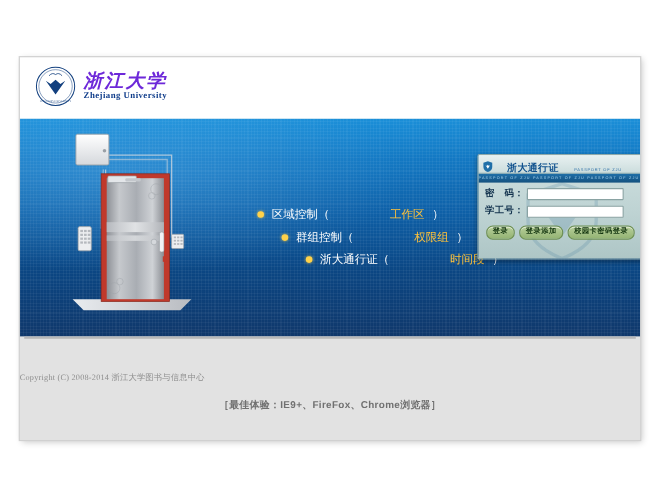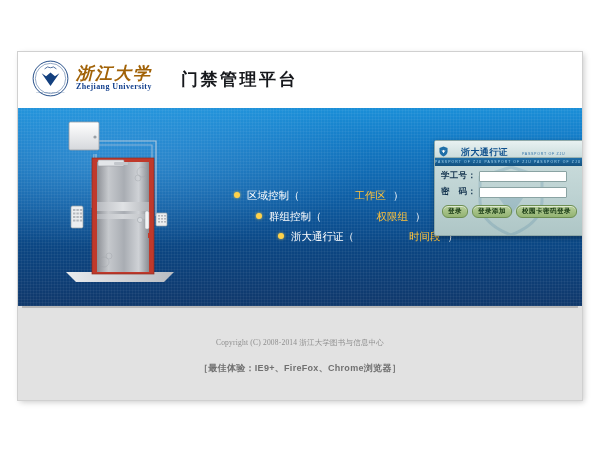--- a/index.html
+++ b/index.html
@@ -24,21 +24,21 @@
   }
   #brand{
     position:absolute;left:14px;top:8px;
     display:flex;align-items:center;gap:7px;
   }
   #seal{width:37px;height:37px;flex:0 0 37px;}
   #zju-word{display:flex;flex-direction:column;justify-content:center;}
   #zju-cn{
     font-family:"Liberation Serif","DejaVu Serif",serif;
     font-size:17px;font-weight:bold;font-style:italic;
-    color:#a16207;letter-spacing:2px;line-height:1.05;
+    color:#6d28d9;letter-spacing:2px;line-height:1.05;
     white-space:nowrap;
   }
   #zju-en{
     font-family:"Liberation Serif","DejaVu Serif",serif;
     font-size:8px;font-weight:bold;color:#123f8c;
     letter-spacing:.4px;line-height:1.1;white-space:nowrap;
   }
   #sys-title{
     position:absolute;left:163px;top:16px;
     font-size:17px;font-weight:bold;color:#16181c;
@@ -161,21 +161,21 @@
   #footer{
     position:absolute;left:0;top:254px;width:100%;height:94px;
     background:#e2e2e2;
   }
   #footer-rule{
     position:absolute;left:4px;top:0;width:calc(100% - 8px);height:2px;
     background:#b8b8b8;
   }
   #copyright{
     position:absolute;left:0;top:32px;width:100%;
-    text-align:center;font-size:7.5px;color:#8d8d8d;
+    font-size:7.5px;color:#8d8d8d;
     letter-spacing:.2px;white-space:nowrap;
     font-family:"Liberation Serif","DejaVu Serif",serif;
   }
   #browser-note{
     position:absolute;left:0;top:56px;width:100%;
     text-align:center;font-size:9px;font-weight:bold;color:#707070;
     letter-spacing:.3px;white-space:nowrap;
     font-family:Liberation Sans, sans-serif;
   }
 </style>
@@ -193,21 +193,20 @@
         <path d="M26 36 L50 70 L74 36 L62 44 L50 34 L38 44 Z" fill="#13407f"></path>
         <path d="M34 24 q8 -9 16 -3 q8 -6 16 3" fill="none" stroke="#13407f" stroke-width="2"></path>
         <text x="50" y="88" font-size="7" fill="#13407f" text-anchor="middle" font-family="Liberation Serif, serif">ZHEJIANG UNIVERSITY</text>
       </svg>
       <div id="zju-word">
         <div id="zju-cn">浙江大学</div>
         <div id="zju-en">Zhejiang University</div>
       </div>
     </div>
 
-    <div id="sys-title">门禁管理平台</div>
   </div>
 
   <div id="banner">
     <div id="banner-glow"></div>
     <div id="banner-grid"></div>
 
     <svg id="door-art" viewBox="0 0 140 182">
       <defs>
         <linearGradient id="gDoor" x1="0" y1="0" x2="1" y2="0">
           <stop offset="0" stop-color="#8d9096"></stop>
@@ -329,27 +328,27 @@
         </svg>
         <span id="login-title-cn">浙大通行证</span>
         <span id="login-title-en">PASSPORT OF ZJU</span>
       </div>
 
       <div id="login-strip">PASSPORT OF ZJU   PASSPORT OF ZJU   PASSPORT OF ZJU   PA</div>
 
       <div id="login-body">
 
         <div class="field-row">
+          <span class="field-label">密　码：</span>
+          <input class="field-input" type="password" placeholder="" style="">
+        </div>
+
+        <div class="field-row">
           <span class="field-label">学工号：</span>
           <input class="field-input" type="text" placeholder="" style="">
-        </div>
-
-        <div class="field-row">
-          <span class="field-label">密　码：</span>
-          <input class="field-input" type="password" placeholder="" style="">
         </div>
 
         <div id="btn-row">
           <button class="lbtn">登录</button>
           <button class="lbtn">登录添加</button>
           <button class="lbtn">校园卡密码登录</button>
         </div>
 
       </div>
     </div>

